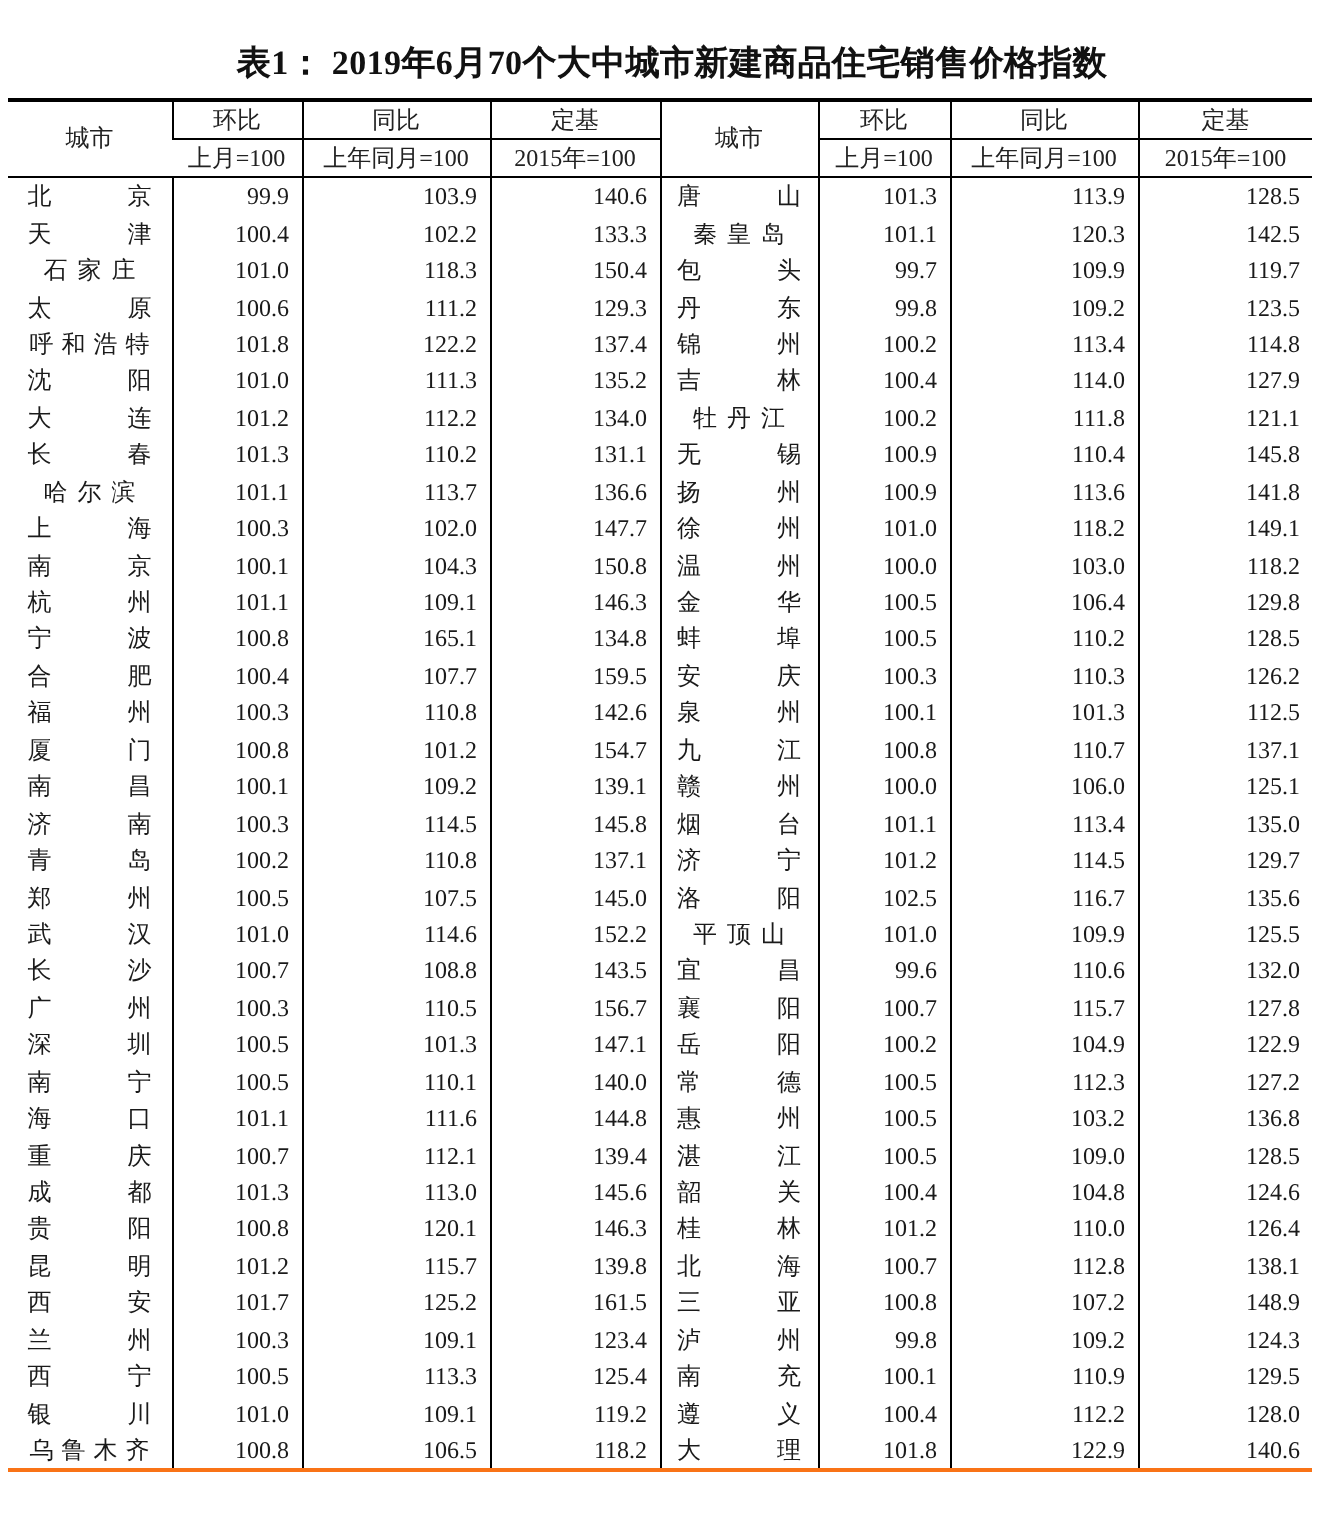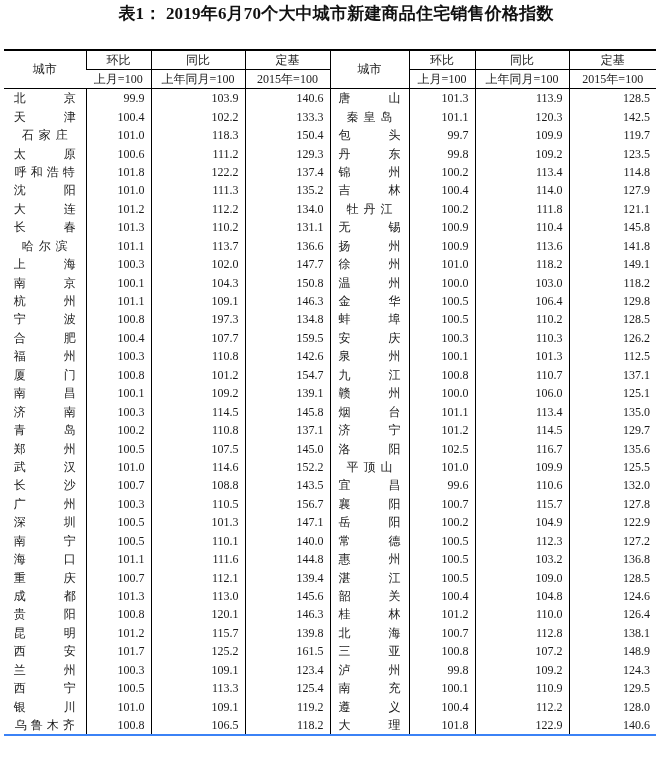--- a/index.html
+++ b/index.html
@@ -2,28 +2,28 @@
 <html><head>
 <meta charset="utf-8">
 <style>
   html, body { margin: 0; padding: 0; background: #ffffff; }
   body {
     width: 672px; height: 767px; overflow: hidden; position: relative;
     font-family: "Liberation Serif", "DejaVu Serif", serif;
     color: #1a1a1a;
   }
   .title {
-    position: absolute; left: 0; top: 2px; width: 672px;
+    position: absolute; left: 0; top: 20px; width: 672px;
     text-align: center; font-size: 17px; font-weight: bold; letter-spacing: 0.2px;
     color: #111;
   }
   table.main {
     position: absolute; left: 4px; top: 49px; width: 652px;
     border-collapse: collapse; table-layout: fixed;
-    border-top: 2px solid #000; border-bottom: 2px solid #3b82f6;
+    border-top: 2px solid #000; border-bottom: 2px solid #f97316;
     font-size: 12px;
   }
   table.main col.c-city { width: 82px; }
   table.main col.c-hb { width: 65px; }
   table.main col.c-tb { width: 94px; }
   table.main col.c-dj { width: 85px; }
   table.main col.c-city2 { width: 79px; }
   table.main col.c-hb2 { width: 66px; }
   table.main col.c-tb2 { width: 94px; }
   table.main col.c-dj2 { width: 87px; }
@@ -199,21 +199,21 @@
         <td class="num">109.1</td>
         <td class="num">146.3</td>
         <td class="city"><span class="cn">金华</span></td>
         <td class="num">100.5</td>
         <td class="num">106.4</td>
         <td class="num">129.8</td>
       </tr>
       <tr>
         <td class="city"><span class="cn">宁波</span></td>
         <td class="num">100.8</td>
-        <td class="num">197.3</td>
+        <td class="num">165.1</td>
         <td class="num">134.8</td>
         <td class="city"><span class="cn">蚌埠</span></td>
         <td class="num">100.5</td>
         <td class="num">110.2</td>
         <td class="num">128.5</td>
       </tr>
       <tr>
         <td class="city"><span class="cn">合肥</span></td>
         <td class="num">100.4</td>
         <td class="num">107.7</td>

